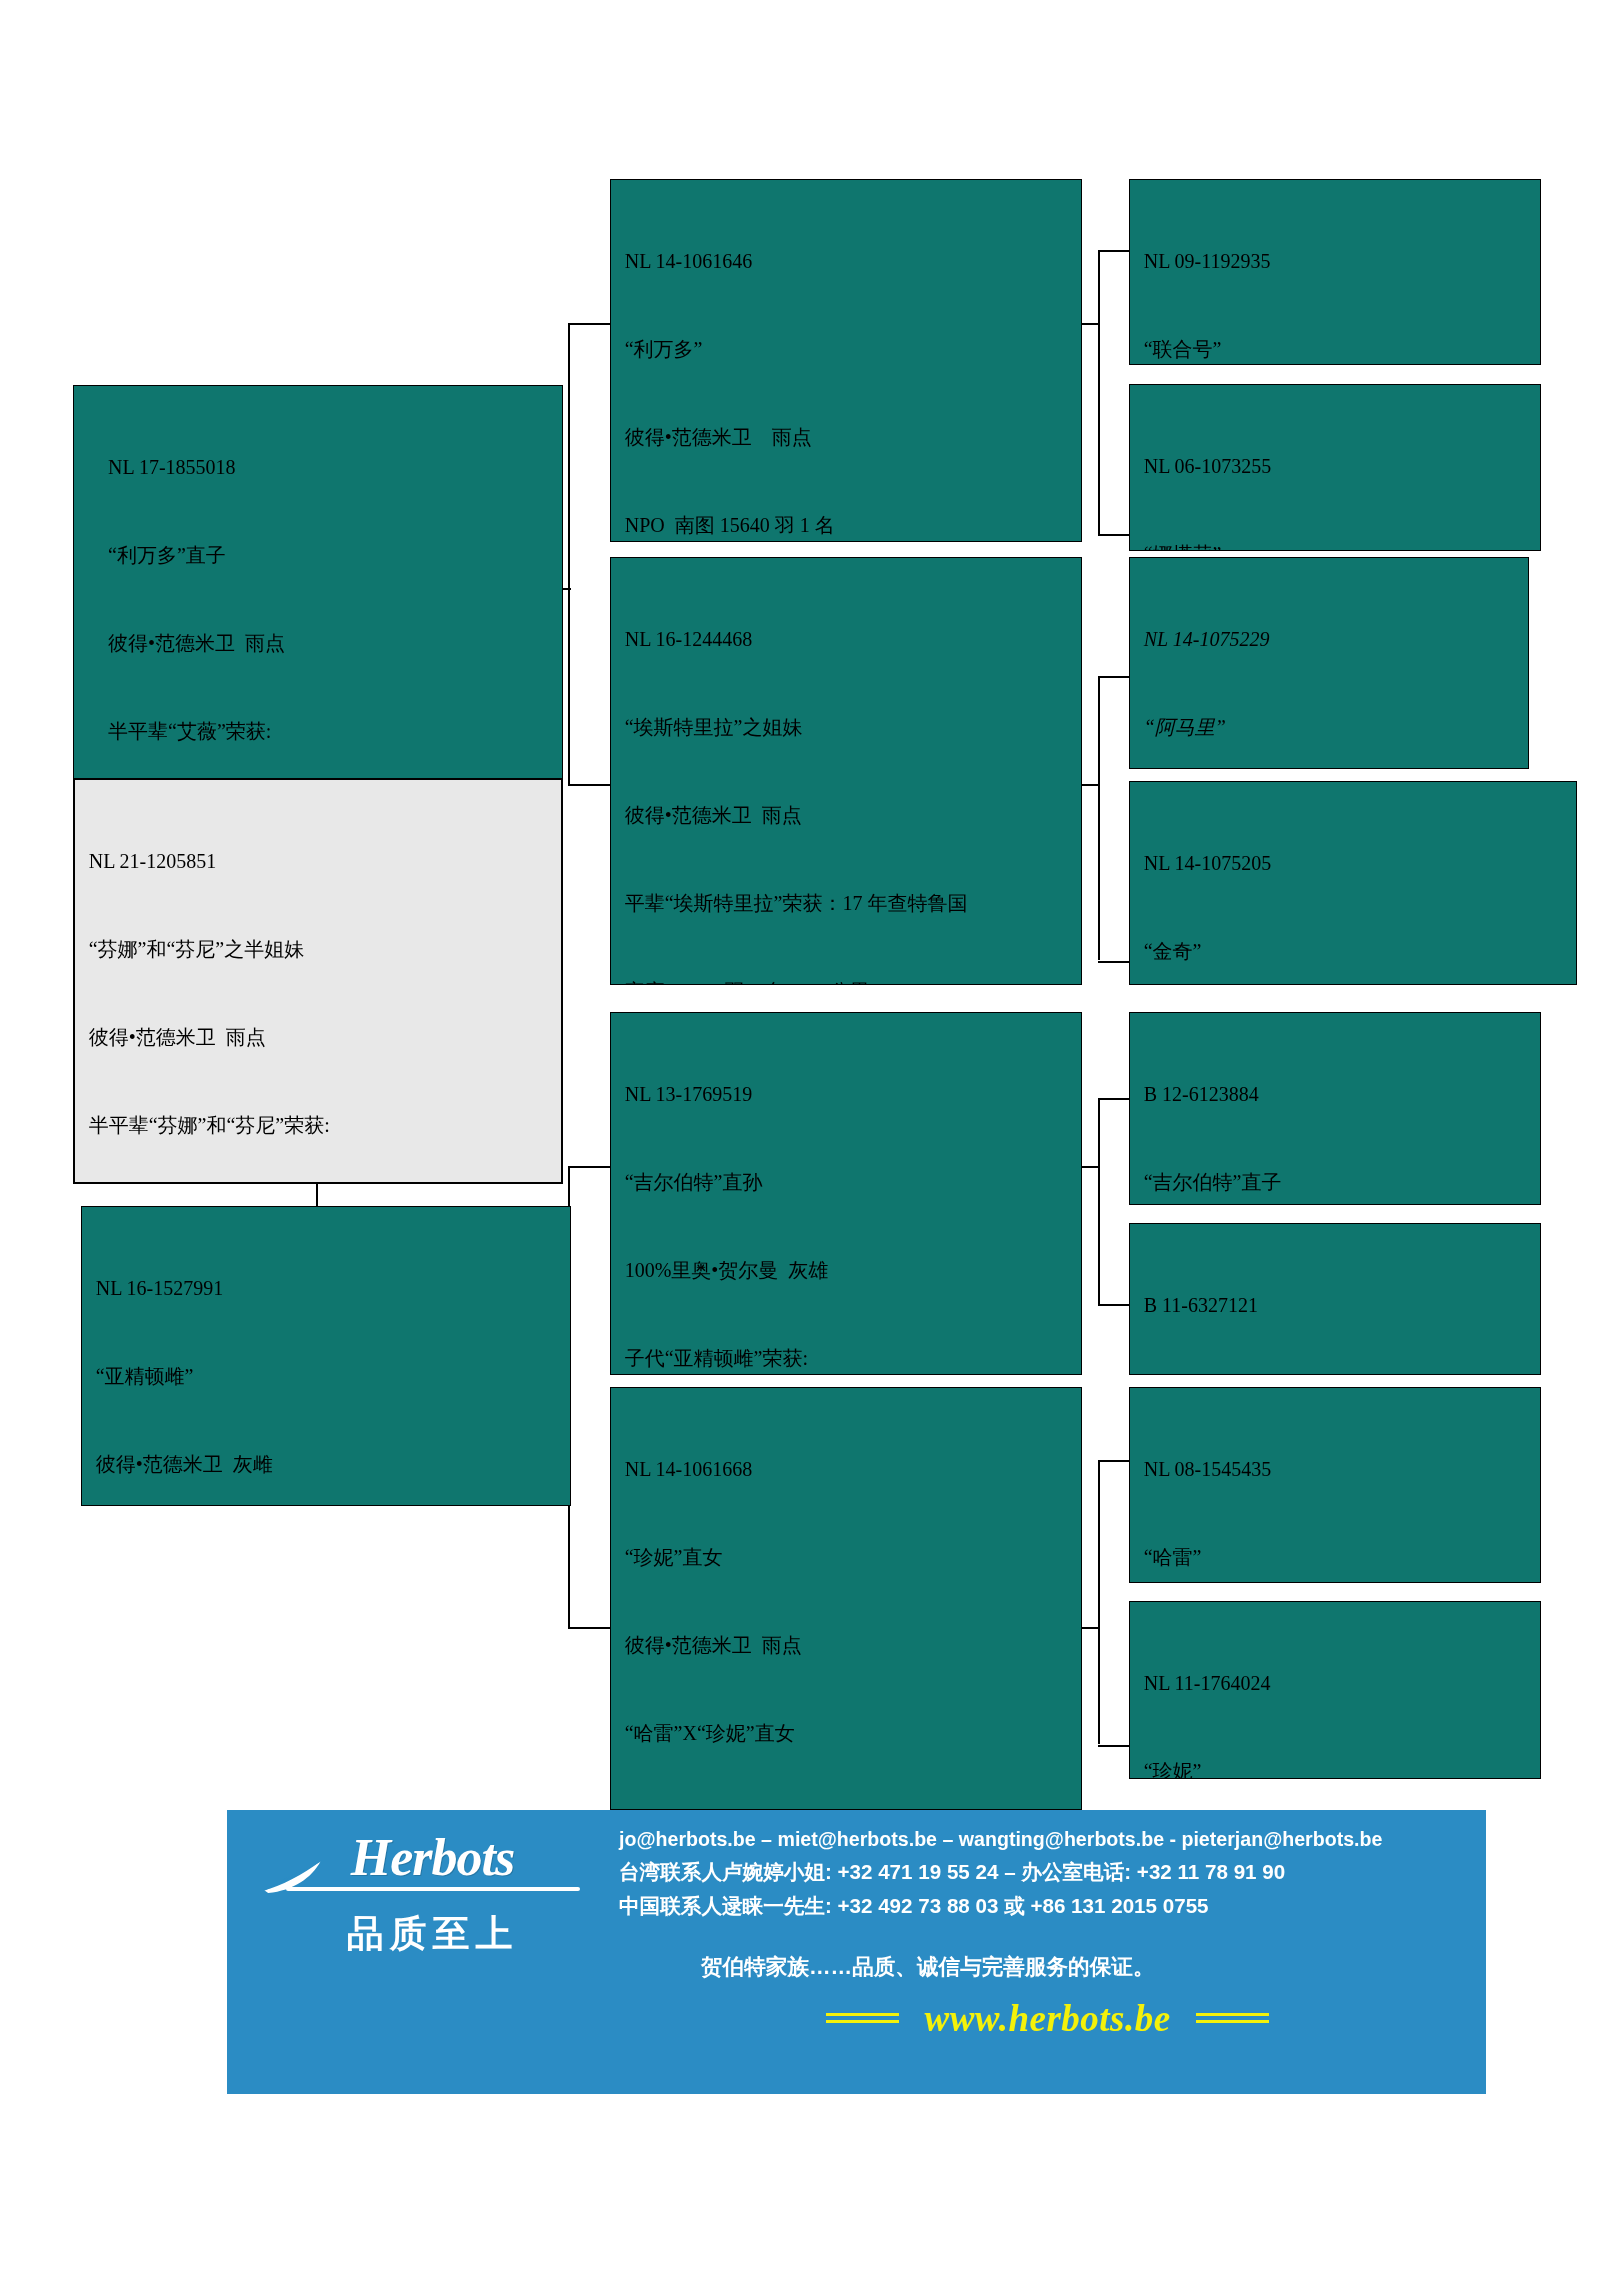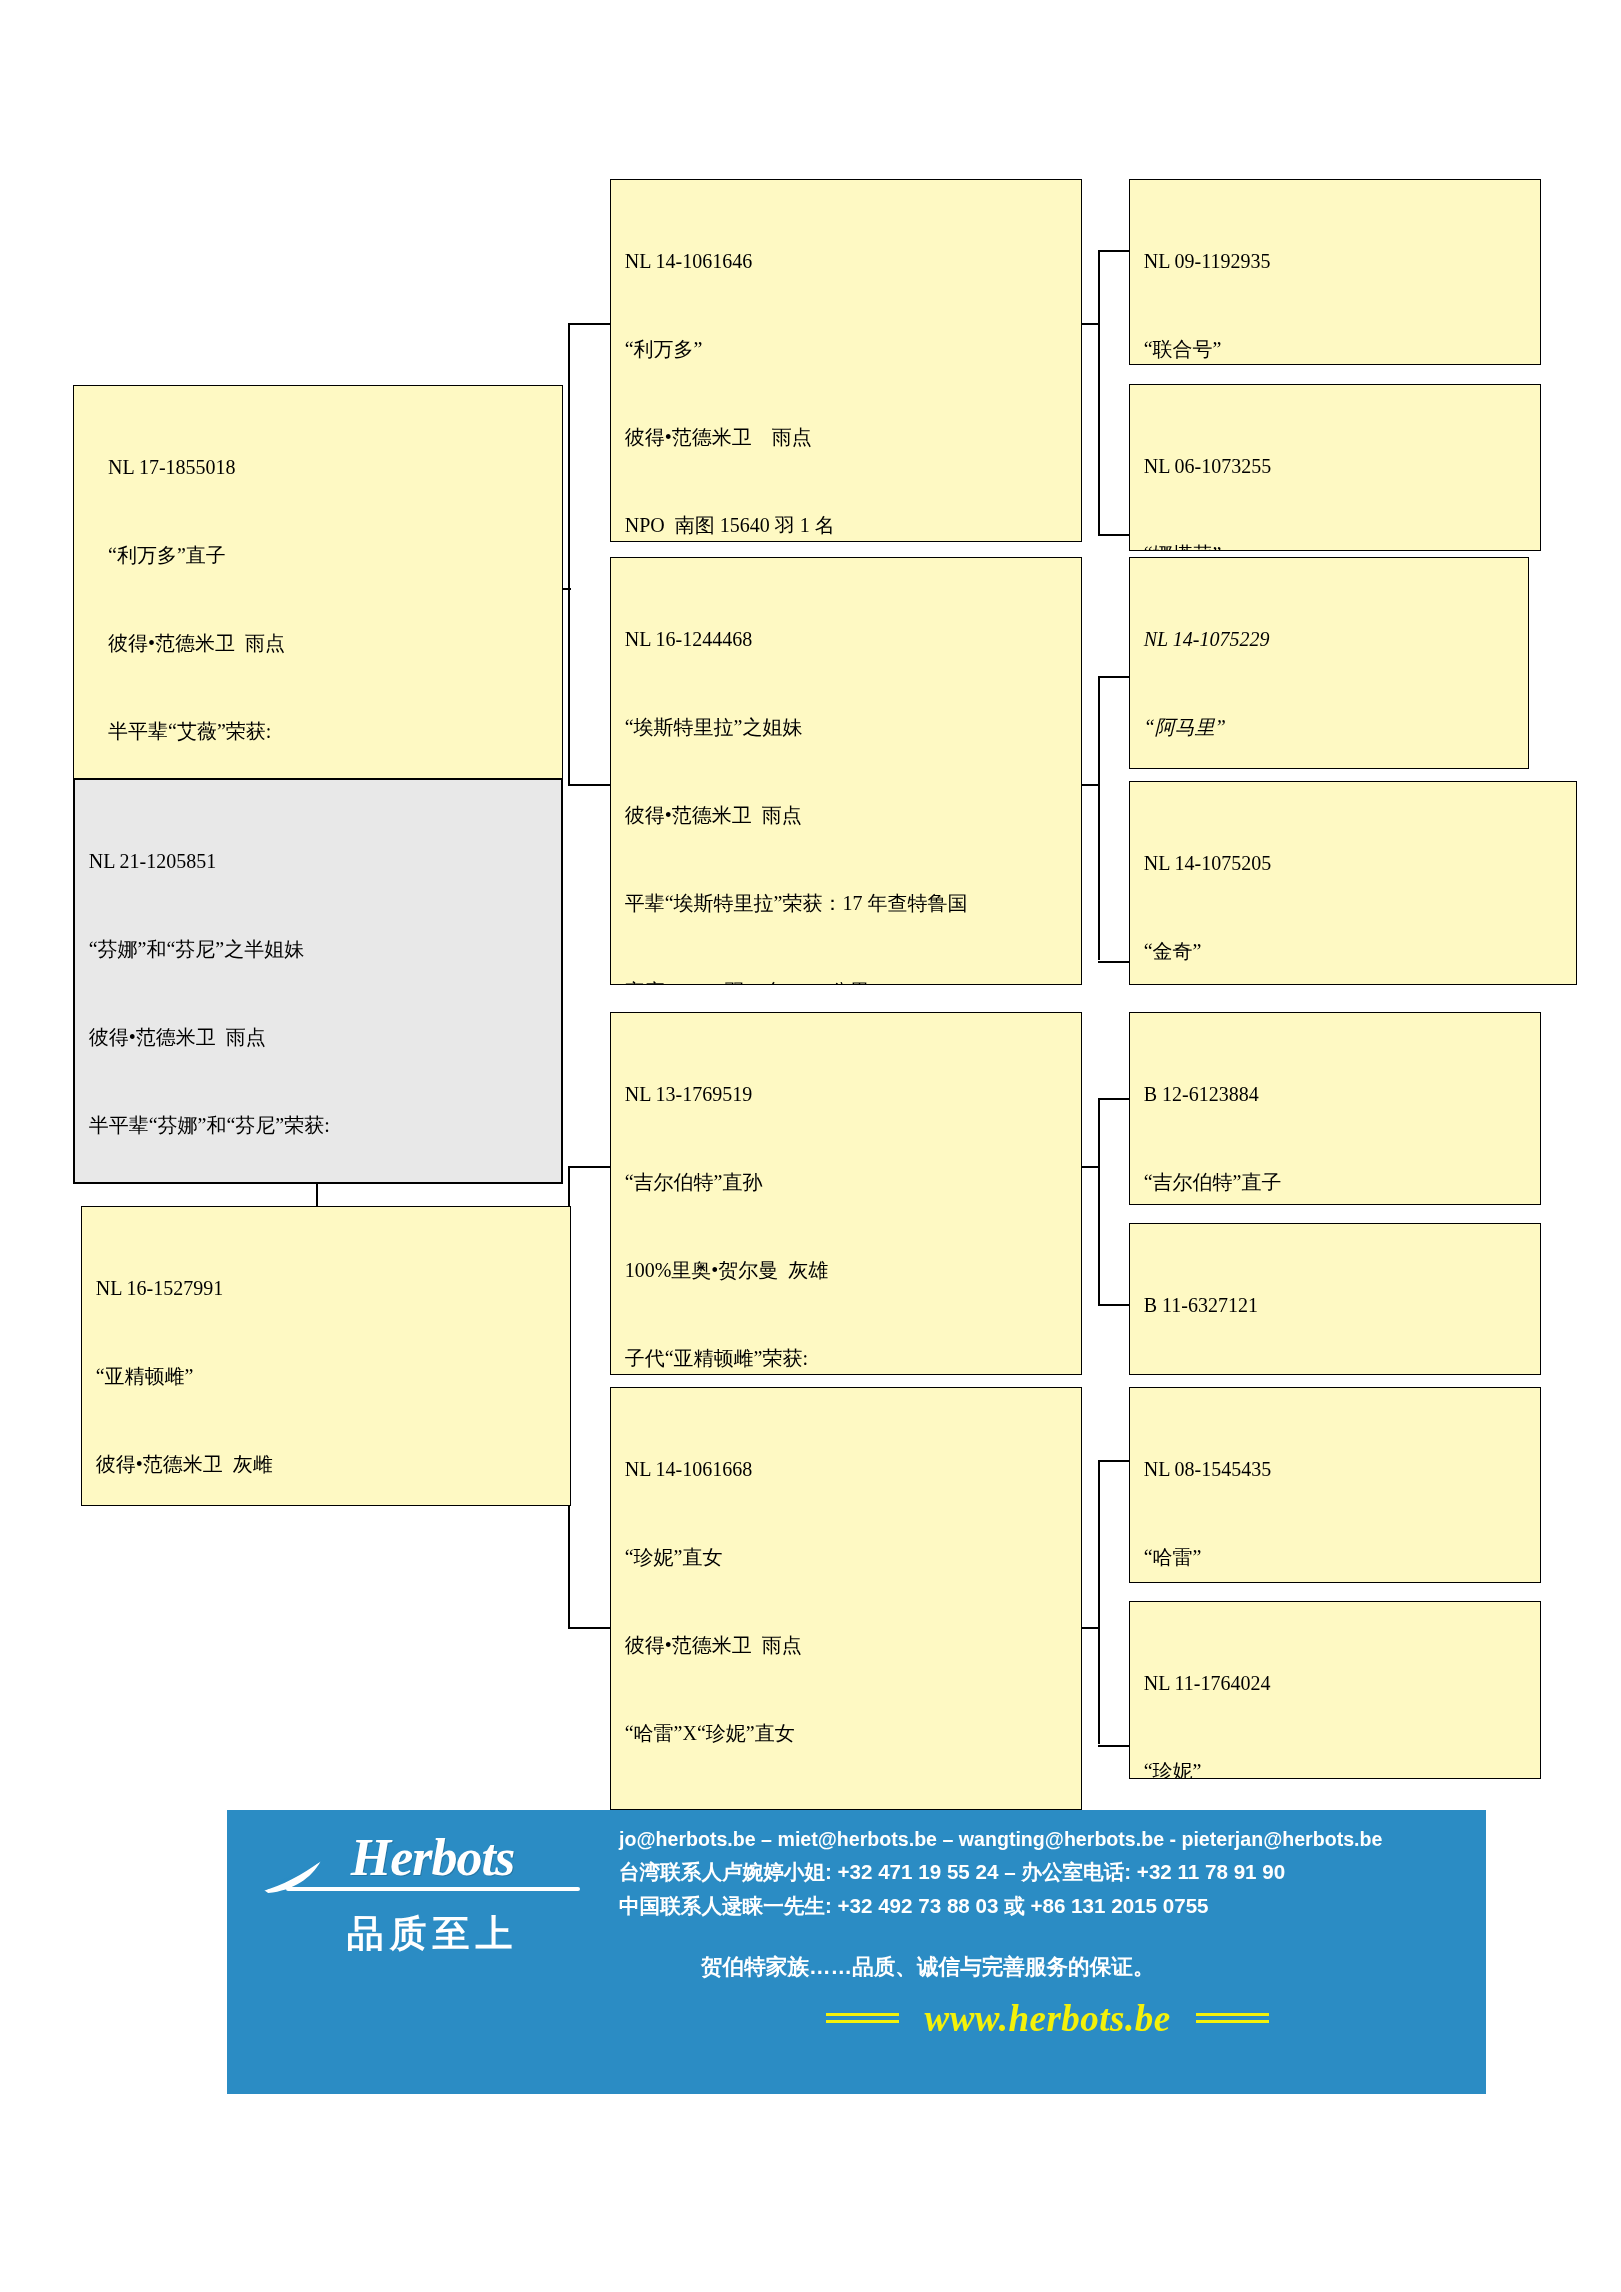--- a/index.html
+++ b/index.html
@@ -17,21 +17,21 @@
   }
   .sheet {
     position: absolute;
     left: 0; top: 0;
     width: 1621px;
     height: 2293px;
   }
   .box {
     position: absolute;
     border: 1.5px solid #000;
-    background: #fef9c3;
+    background: #0f766e;
     box-sizing: border-box;
     padding: 7.8px 11.8px 7.8px 13.7px;
     font-size: 20px;
     line-height: 1.47;
     white-space: pre-wrap;
     overflow: hidden;
   }
   .box.highlight {
     background: #e8e8e8;
     border: 2.9px solid #000;

